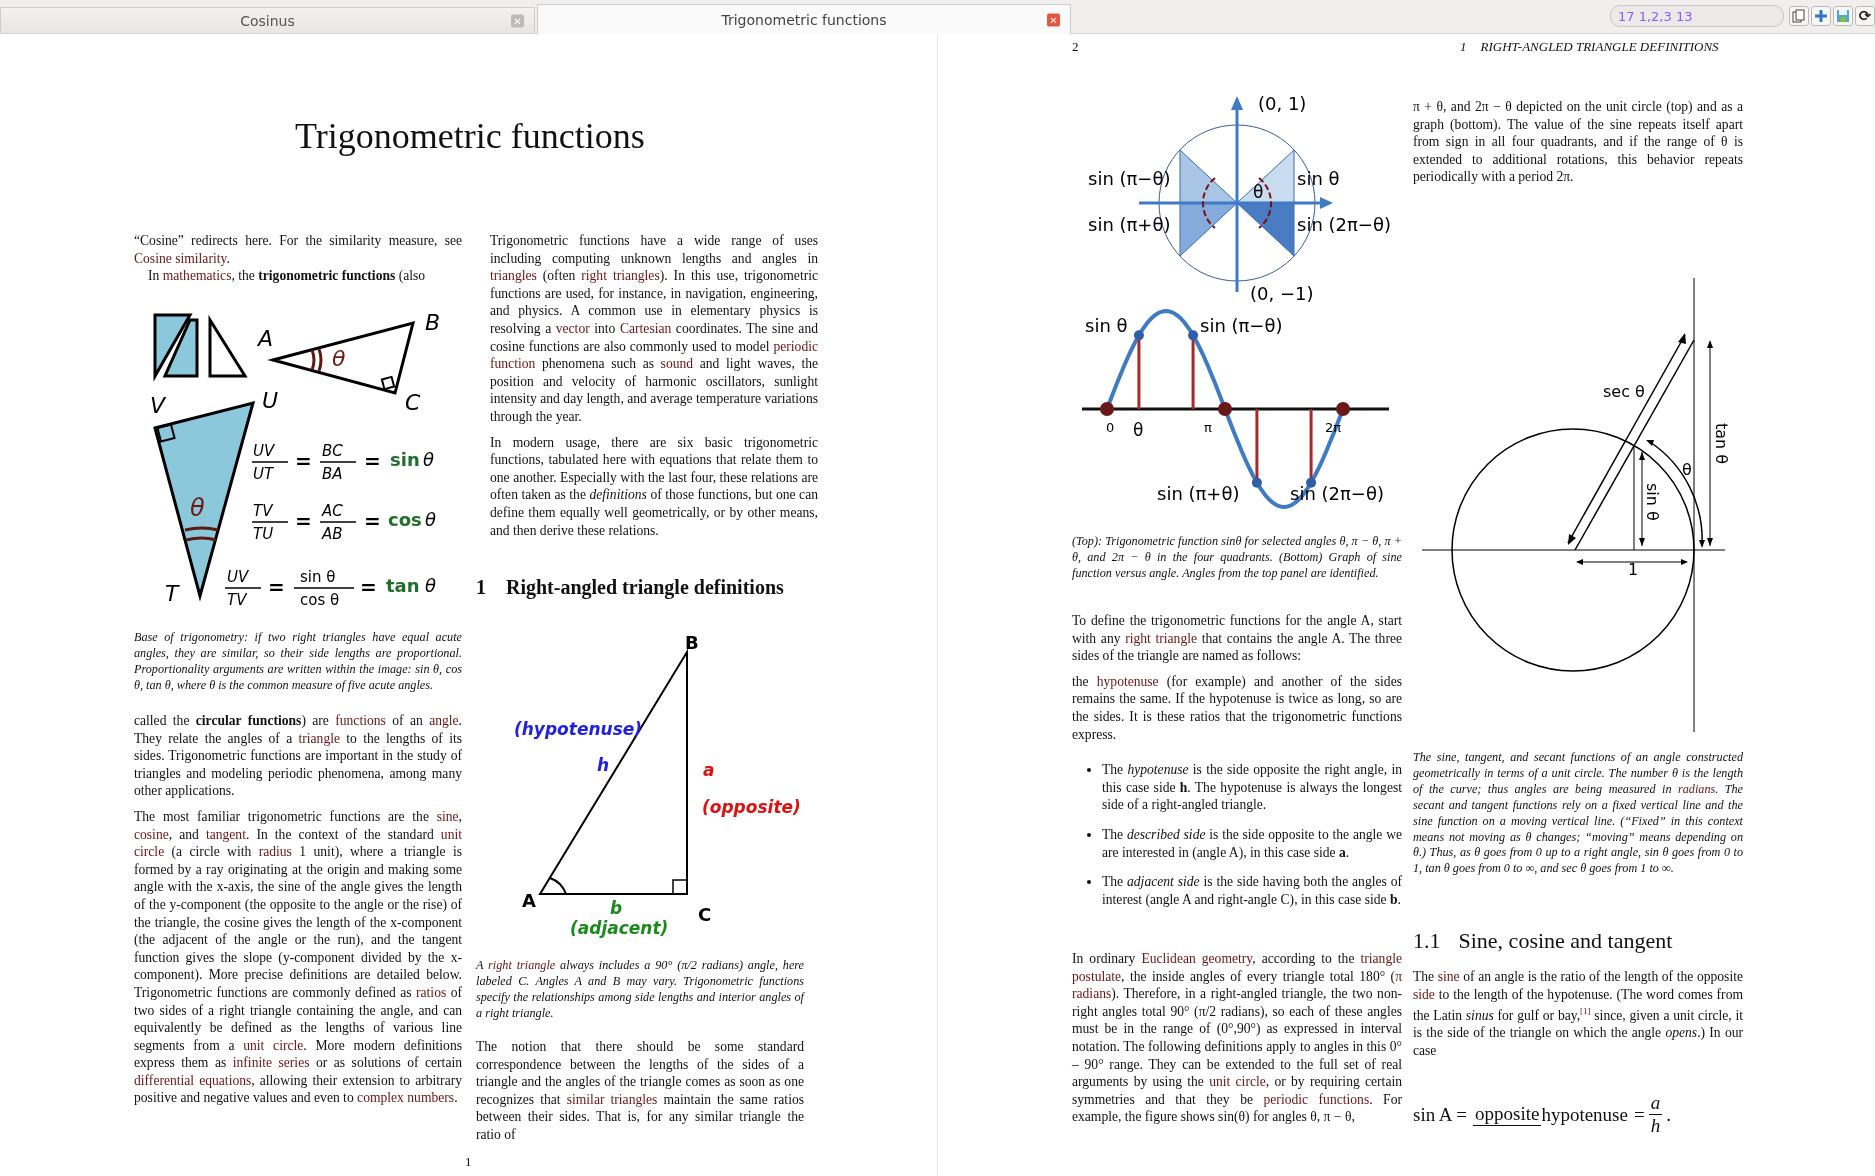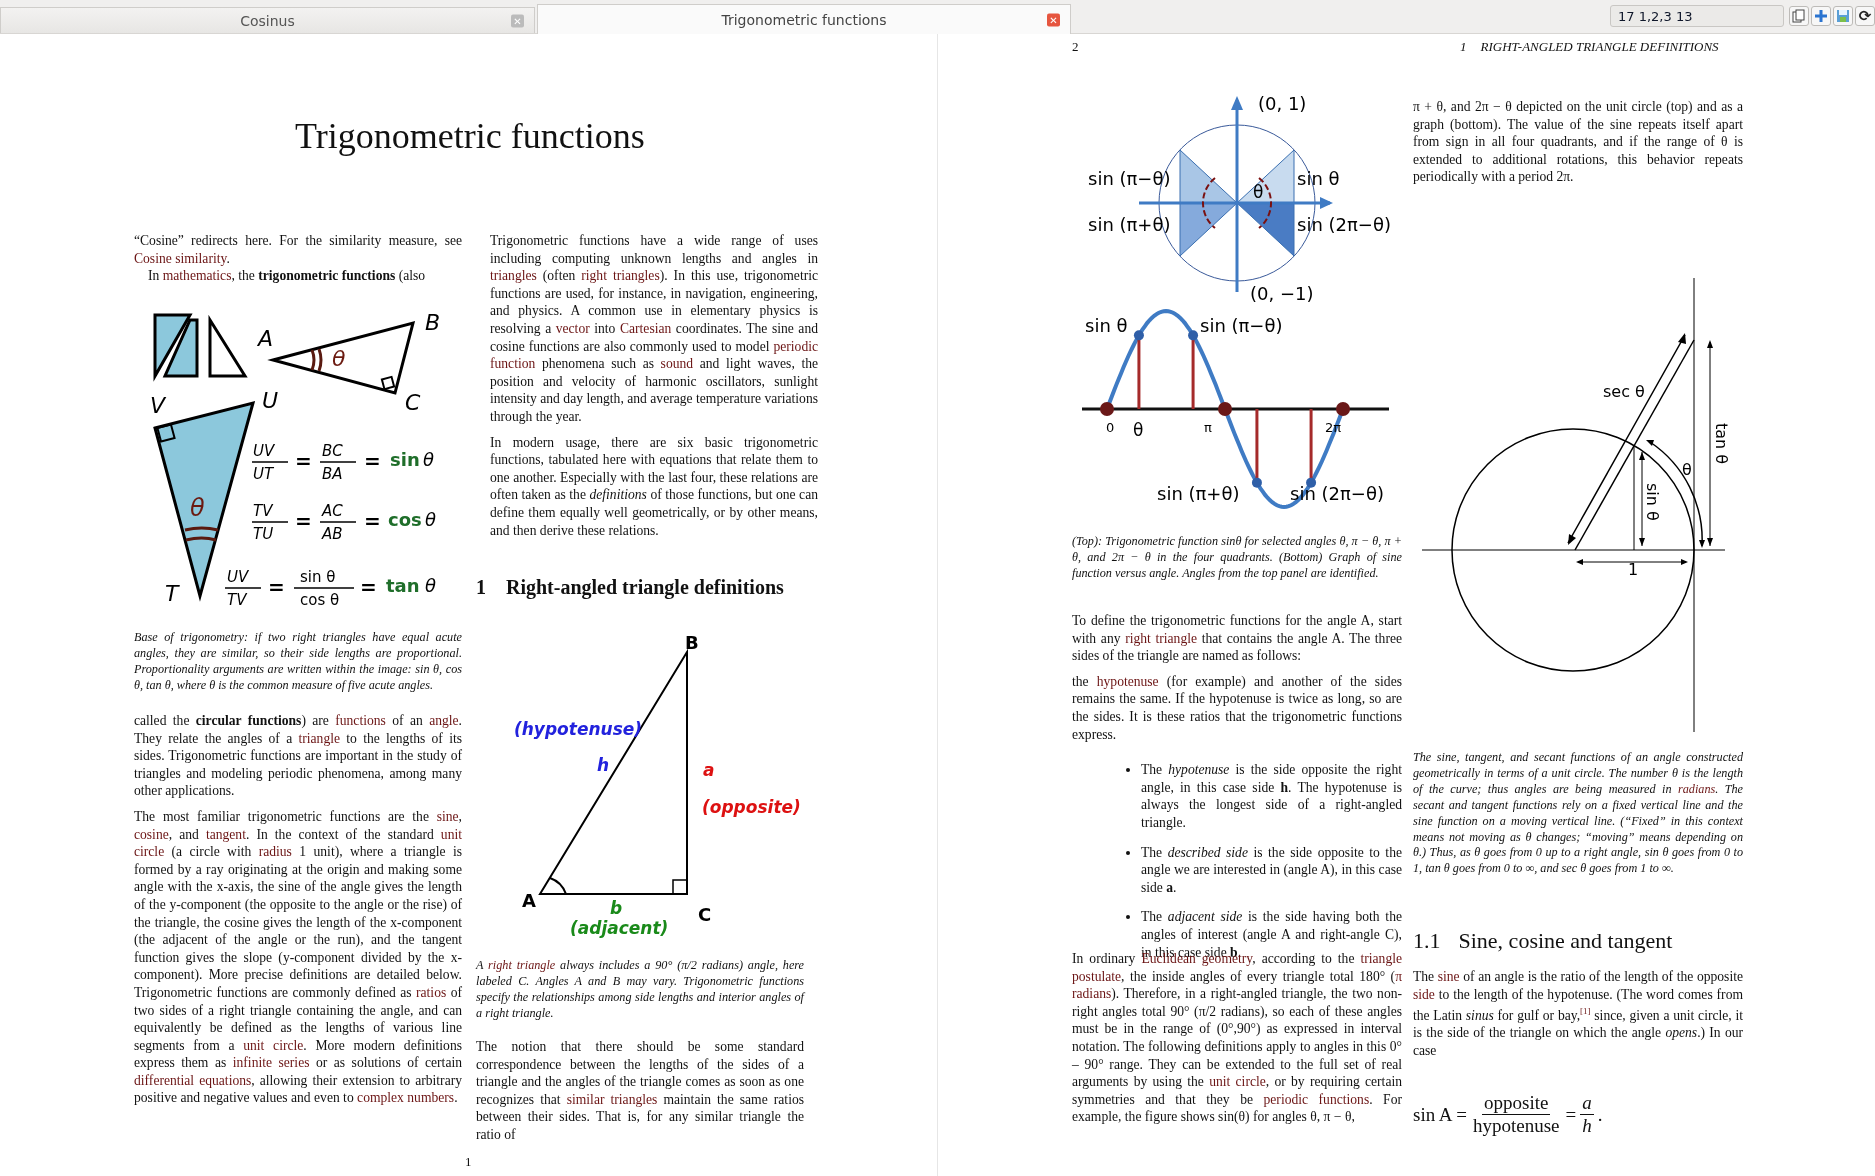--- a/index.html
+++ b/index.html
@@ -5,36 +5,36 @@
   html, body { margin:0; padding:0; }
   body { width:1875px; height:1176px; overflow:hidden; background:#fff; position:relative;
          font-family:"Liberation Serif", serif; color:#111; }
   .topbar { position:absolute; left:0; top:0; width:1875px; height:33px; background:#f0efee; border-bottom:1px solid #d8d6d3; }
   .tab { position:absolute; top:7px; height:26px; background:linear-gradient(#f3f2f1,#e7e6e4); border:1px solid #cfcdca; border-bottom:none;
          font-family:"DejaVu Sans", sans-serif; font-size:14px; color:#555; display:flex; align-items:center; justify-content:center; box-sizing:border-box; }
   .tab.active { top:4px; height:30px; background:#fafafa; color:#444; }
   .tab .close { position:absolute; right:10px; top:50%; transform:translateY(-50%); width:13px; height:13px; border-radius:2px;
                 background:#bbb; color:#fff; font-size:10px; line-height:13px; text-align:center; }
   .tab.active .close { background:#e6553f; }
-  .pagefield { position:absolute; left:1610px; top:5px; width:174px; height:22px; border:1px solid #c9c7c4; border-radius:3px; background:#ebeae8;
-               font-family:"DejaVu Sans", sans-serif; font-size:13px; color:#0f172a; padding-left:7px; line-height:22px; box-sizing:border-box; }
+  .pagefield { position:absolute; left:1610px; top:5px; width:174px; height:22px; border:1px solid #c9c7c4; border-radius:10px; background:#ebeae8;
+               font-family:"DejaVu Sans", sans-serif; font-size:13px; color:#8b5cf6; padding-left:7px; line-height:22px; box-sizing:border-box; }
   .tb { position:absolute; top:6px; width:20px; height:20px; border:1px solid #bdbbb8; border-radius:3px; background:#f7f7f7; box-sizing:border-box;
         display:flex; align-items:center; justify-content:center; font-family:"DejaVu Sans", sans-serif; }
   .divider { position:absolute; left:937px; top:34px; width:1px; height:1142px; background:#e6e6e6; }
   .txt { position:absolute; font-size:13.6px; line-height:17.6px; text-align:justify; hyphens:auto; }
   .txt p { margin:0 0 8px 0; }
   .link { color:#6b1414; }
   .cap { font-style:italic; font-size:12.2px; line-height:15.9px; }
   .h1 { position:absolute; font-size:36px; }
   .sec { position:absolute; font-weight:bold; font-size:20px; }
   .subsec { position:absolute; font-weight:normal; font-size:22px; }
   .runhead { position:absolute; font-style:italic; font-size:13px; }
   .pnum { position:absolute; font-size:13px; }
   ul.bul { margin:0; padding-left:30px; }
-  ul.bul li { margin-bottom:12px;margin-left:39px; }
+  ul.bul li { margin-bottom:12px; }
   svg text { font-family:"DejaVu Sans", sans-serif; }
 </style>
 </head>
 <body>
 
 <div class="topbar">
   <div class="tab" style="left:0;width:535px;">
     <span>Cosinus</span>
     <span class="close">✕</span>
   </div>
@@ -275,21 +275,21 @@
 <div class="subsec" style="left:1413px;top:928px;">
   <span>1.1</span><span style="display:inline-block;width:18px;"></span><span>Sine, cosine and tangent</span>
 </div>
 
 <div class="txt" style="left:1413px;top:968px;width:330px;">
   <p><span>The </span><span class="link">sine</span><span> of an angle is the ratio of the length of the opposite </span><span class="link">side</span><span> to the length of the hypotenuse. (The word comes from the Latin </span><i>sinus</i><span> for gulf or bay,</span><sup class="link" style="font-size:9px;">[1]</sup><span> since, given a unit circle, it is the side of the triangle on which the angle </span><i>opens</i><span>.) In our case</span></p>
 </div>
 
 <div style="position:absolute;left:1413px;top:1092px;font-size:19px;display:flex;align-items:center;">
   <span>sin A =</span>
-  <span style="display:inline-flex;flex-direction:column;align-items:center;margin:0 6px;">
+  <span style="display:inline-flex;flex-direction:row;align-items:center;margin:0 6px;">
     <span style="border-bottom:1px solid #111;padding:0 2px;">opposite</span>
     <span>hypotenuse</span>
   </span>
   <span>=</span>
   <span style="display:inline-flex;flex-direction:column;align-items:center;margin:0 4px;font-style:italic;">
     <span style="border-bottom:1px solid #111;padding:0 2px;">a</span>
     <span>h</span>
   </span>
   <span>.</span>
 </div>

